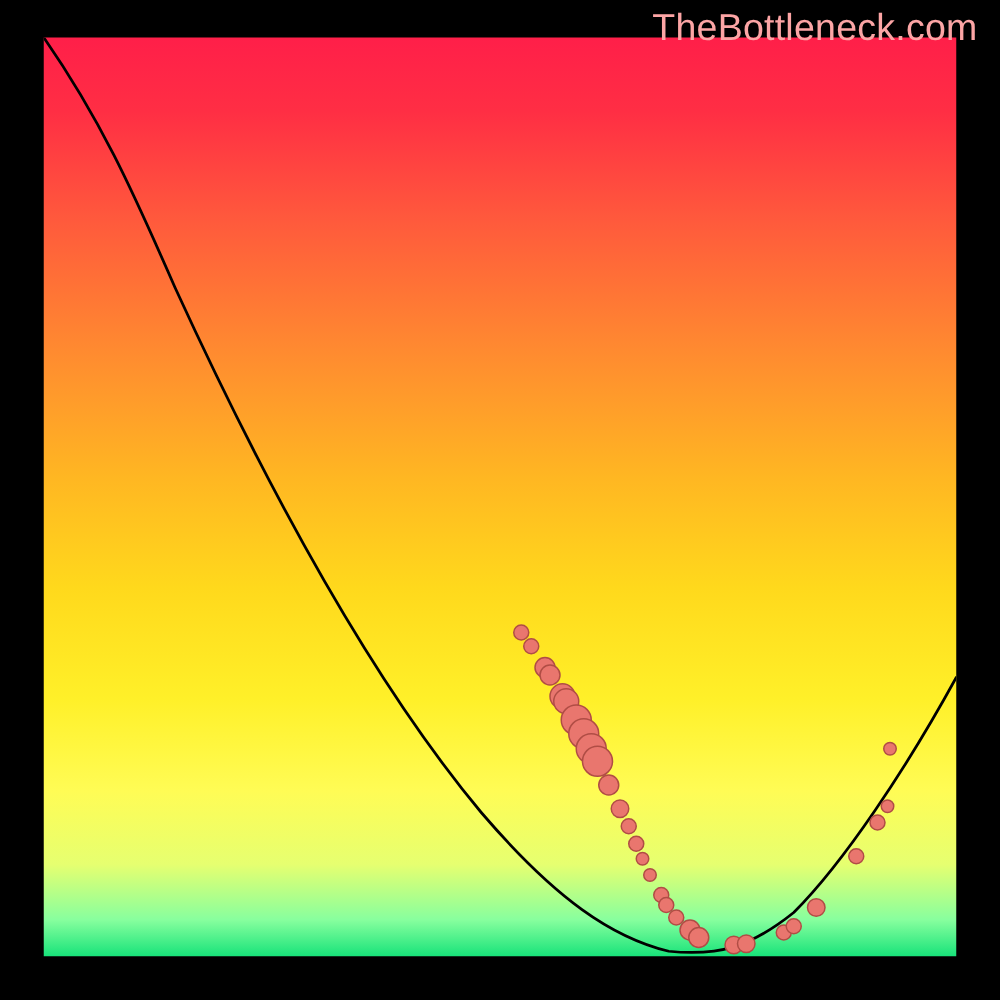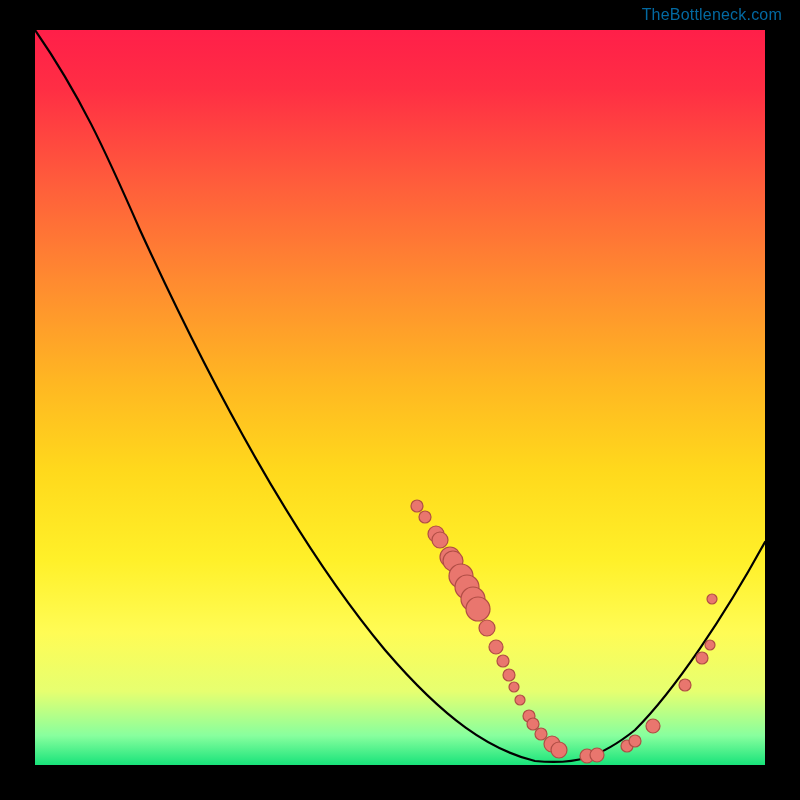--- a/index.html
+++ b/index.html
@@ -7,22 +7,22 @@
     width: 800px;
     height: 800px;
     background: #000;
     position: relative;
     font-family: Arial, Helvetica, sans-serif;
   }
   .watermark {
     position: absolute;
     top: 6px;
     right: 18px;
-    color: #0369a1;
-    font-size: 16px;
+    color: #fca5a5;
+    font-size: 30px;
     font-weight: 500;
     letter-spacing: 0.2px;
     z-index: 10;
   }
   .plot-box {
     position: absolute;
     left: 35px;
     top: 30px;
     width: 730px;
     height: 735px;

